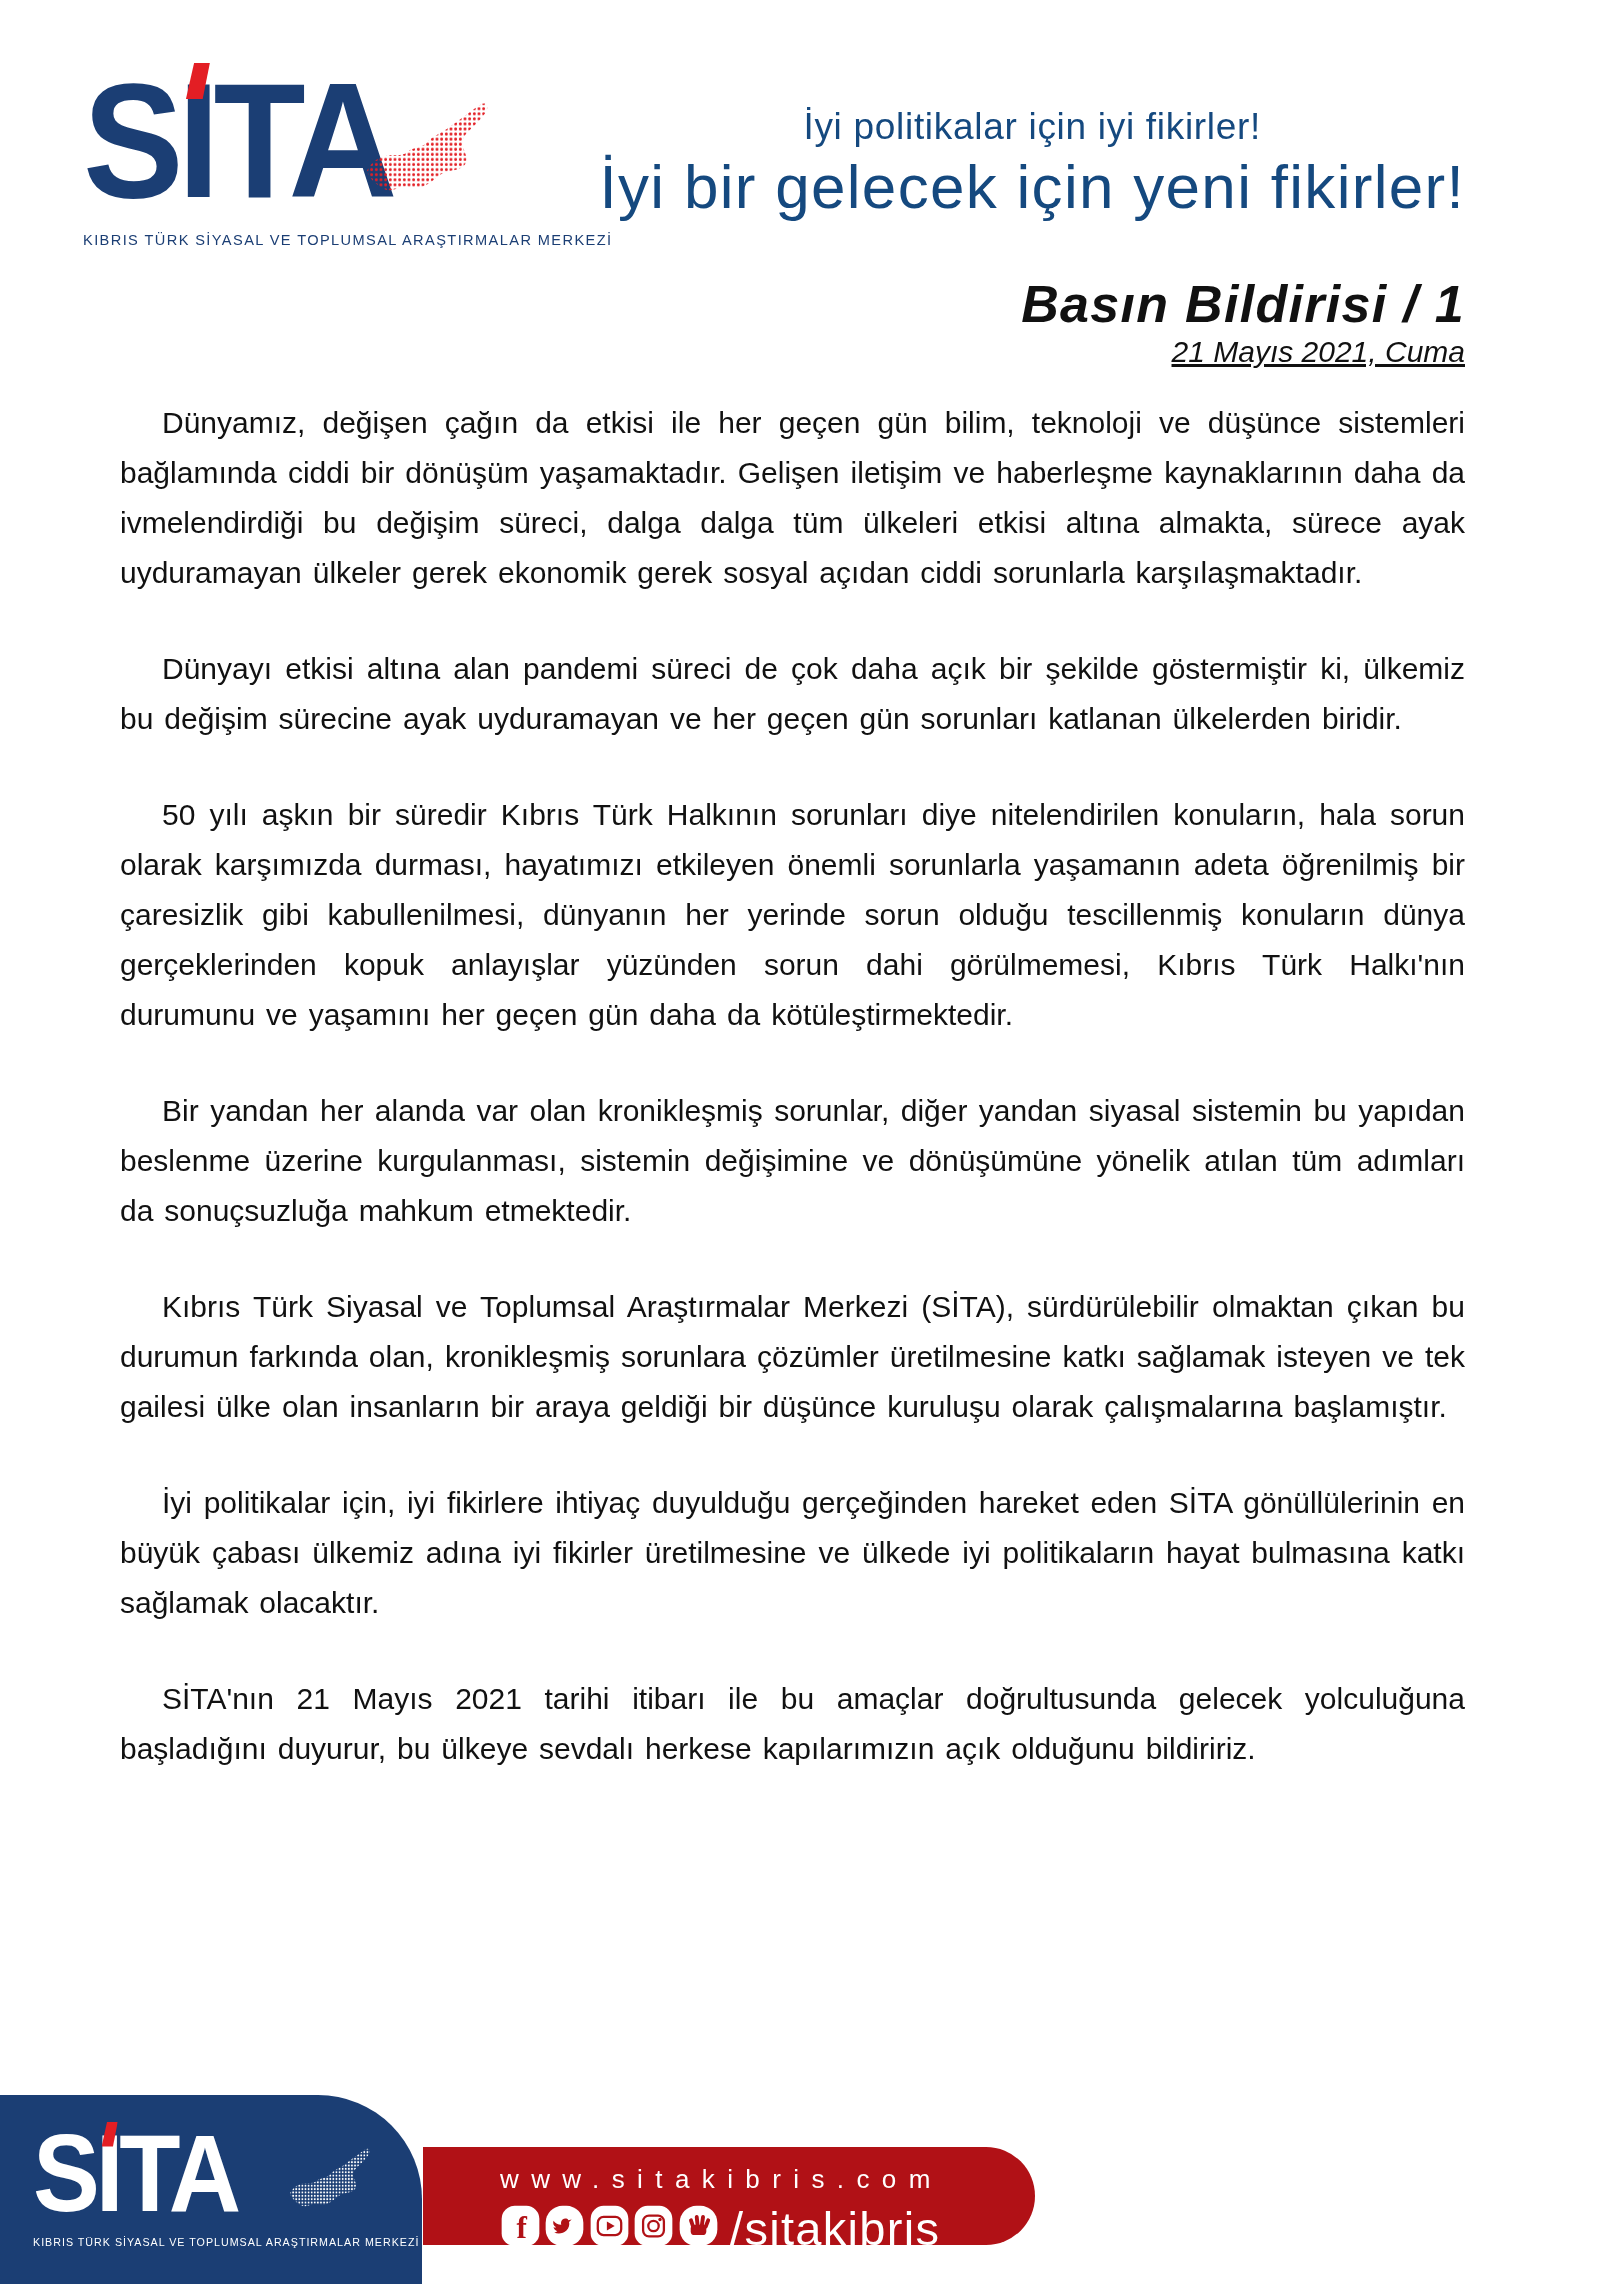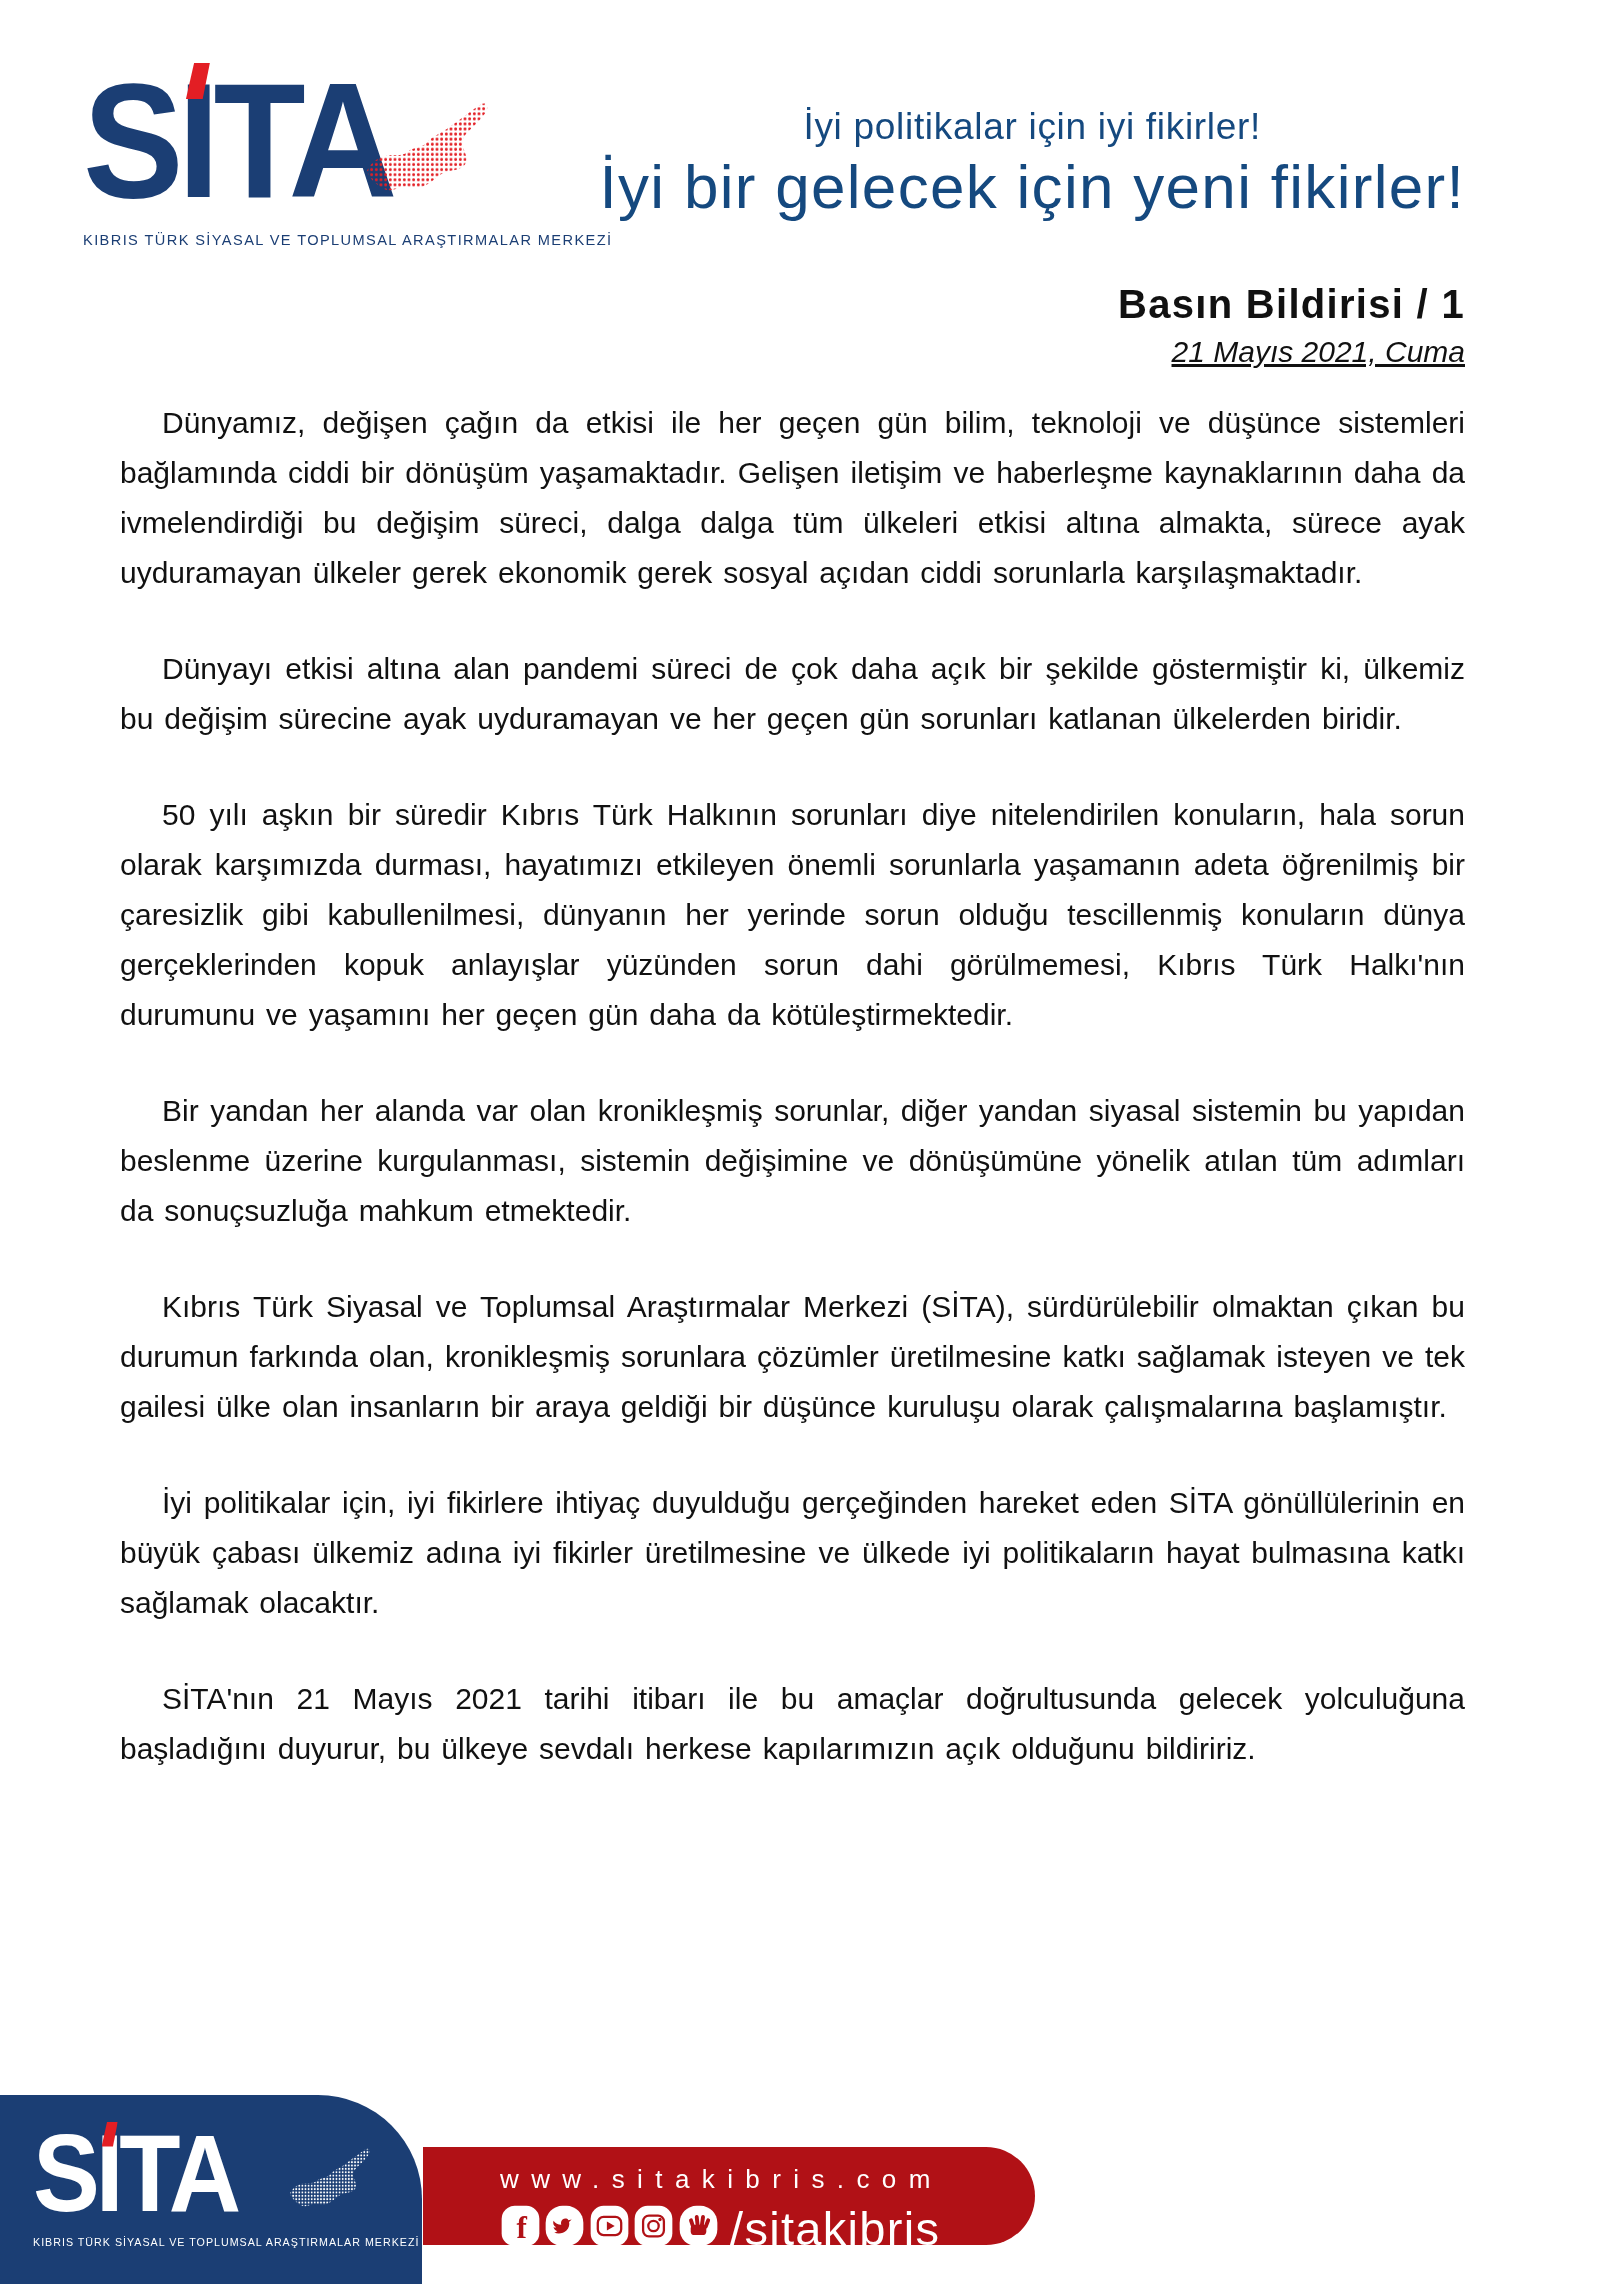--- a/index.html
+++ b/index.html
@@ -50,21 +50,21 @@
   
   .taglines{
     position:absolute;right:151px;top:103px;text-align:center;
     color:var(--tagline-blue);
   }
   .tagline-small{font-size:37px;line-height:47px;letter-spacing:0.7px;}
   .tagline-big{font-size:62px;line-height:73px;letter-spacing:1.3px;}
 
   
   .titleblock{position:absolute;right:151px;top:277px;text-align:right;color:var(--ink);}
-  .doc-title{font-size:40px;line-height:55px;font-weight:700;letter-spacing:1.3px;}
+  .doc-title{font-size:52px;line-height:55px;font-weight:700;font-style:italic;letter-spacing:1.3px;}
   .doc-date{font-size:30px;line-height:40px;font-style:italic;margin-top:0;text-decoration:underline;}
 
   
   .bodycol{
     position:absolute;left:120px;top:398px;width:1345px;
     color:var(--ink);
     font-size:30px;line-height:50px;
     text-align:justify;
   }
   .bodycol p{ text-indent:42px; margin-bottom:46px; word-spacing:2.6px;}

